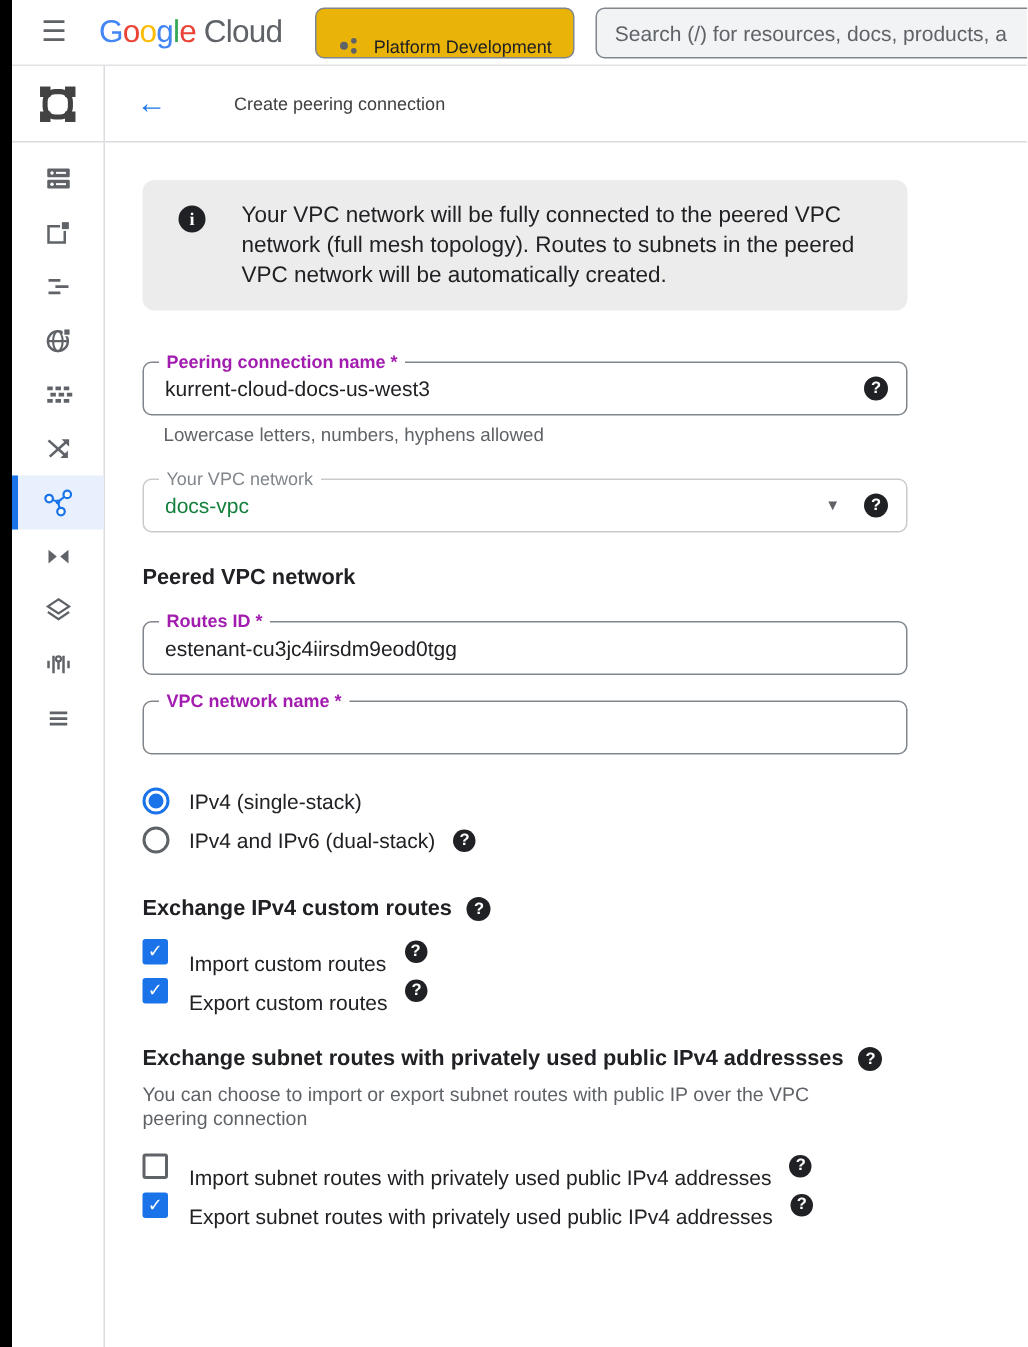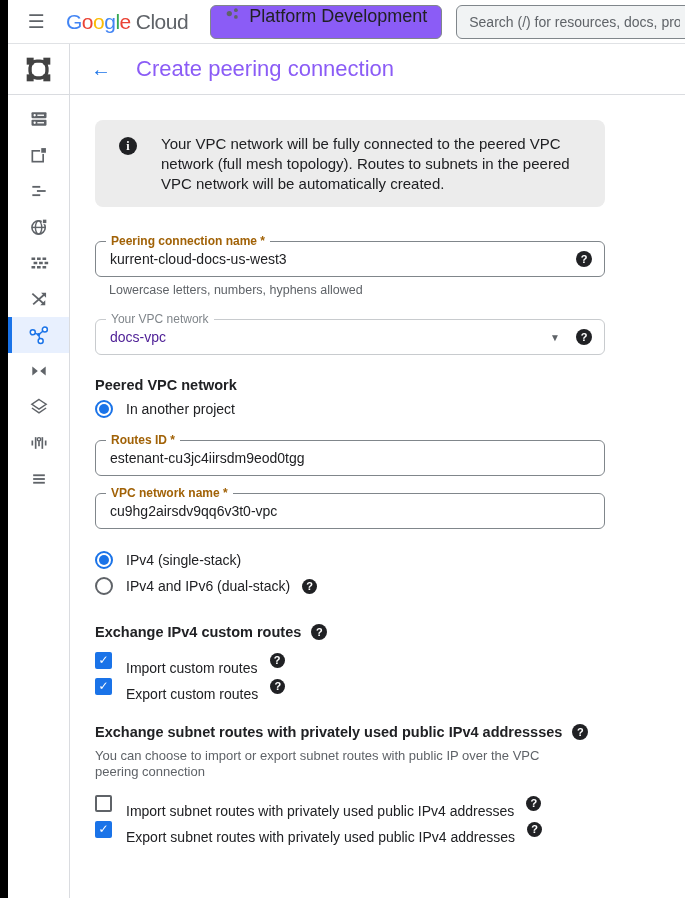--- a/index.html
+++ b/index.html
@@ -11,56 +11,56 @@
 
   
   .topbar { height:44px; flex:0 0 44px; display:flex; align-items:center; padding-left:16px; border-bottom:1px solid #e0e2e5; overflow:hidden; }
   .hamburger { font-size:19px; color:#5f6368; cursor:pointer; width:24px; text-align:center; }
   .brand { display:flex; align-items:baseline; margin-left:18px; font-size:21px; letter-spacing:-0.5px; white-space:nowrap; }
   .brand .l0,.brand .l3 { color:#4285F4; }
   .brand .l1,.brand .l5 { color:#EA4335; }
   .brand .l2 { color:#FBBC04; }
   .brand .l4 { color:#34A853; }
   .brand .cloud { color:#5f6368; margin-left:5px; }
-  .project-btn { margin-left:22px; height:34px; display:flex; align-items:flex-start; gap:9px; border:1px solid #80868b; border-radius:6px; padding:0 14px; font-size:18px; color:#202124; background:#8b5cf6; cursor:pointer; white-space:nowrap; }
+  .project-btn { margin-left:22px; height:34px; display:flex; align-items:flex-end; gap:9px; border:1px solid #80868b; border-radius:6px; padding:0 14px; font-size:12px; color:#202124; background:#eab308; cursor:pointer; white-space:nowrap; }
   .search-box { flex:1; margin-left:14px; margin-right:-8px; height:34px; background:#f1f3f4; border:1px solid #80868b; border-radius:6px; display:flex; align-items:center; padding:0 12px; min-width:0; }
   .search-box input { border:none; outline:none; background:transparent; font-family:inherit; font-size:14px; color:#5f6368; width:100%; }
   .search-box input::placeholder { color:#5f6368; opacity:1; }
 
   
   .page-header { height:51px; flex:0 0 51px; display:flex; border-bottom:1px solid #dadce0; }
   .rail-head { width:62px; flex:0 0 62px; border-right:1px solid #dadce0; display:flex; align-items:center; justify-content:center; }
   .header-main { flex:1; display:flex; align-items:center; padding-left:21px; }
   .back-arrow { color:#1a73e8; font-size:20px; cursor:pointer; margin-right:25px; line-height:1; }
-  .page-title { font-size:22px; color:#8b5cf6; }
+  .page-title { font-size:12px; color:#404040;margin-left:20px; }
 
   
   .body { flex:1; display:flex; min-height:0; }
   .rail { width:62px; flex:0 0 62px; border-right:1px solid #dadce0; padding-top:6px; }
   .rail-item { position:relative; height:36px; display:flex; align-items:center; justify-content:center; cursor:pointer; }
   .rail-item.active { background:#e8f0fe; }
   .rail-item.active::before { content:""; position:absolute; left:0; top:0; width:4px; height:100%; background:#1a73e8; }
   .rail-item svg { display:block; }
 
   .main { flex:1; padding:0 0 0 25px; min-width:0; }
   .content { width:510px; }
 
   
   .banner { margin-top:25px; background:#ececec; border-radius:8px; padding:14px 16px 13px 24px; display:flex; gap:24px; }
   .info-badge { flex:0 0 18px; width:18px; height:18px; border-radius:50%; background:#202124; color:#fff; font-size:12px; font-weight:bold; display:flex; align-items:center; justify-content:center; margin-top:3px; font-family:"Liberation Serif","DejaVu Serif",serif; }
   .banner p { font-size:15px; line-height:20px; color:#202124; width:432px; }
 
   
   .field { position:relative; height:36px; border:1px solid #80868b; border-radius:6px; display:flex; align-items:center; padding:0 12px 0 14px; background:#fff; }
-  .field-label { position:absolute; top:-8px; left:10px; background:#fff; padding:0 5px; font-size:12px; font-weight:bold; color:#a16207; white-space:nowrap; }
+  .field-label { position:absolute; top:-8px; left:10px; background:#fff; padding:0 5px; font-size:12px; font-weight:bold; color:#a21caf; white-space:nowrap; }
   .field-value { font-size:14px; color:#202124; flex:1; white-space:nowrap; overflow:hidden; }
   .field .trail { display:flex; align-items:center; gap:16px; }
   .field.disabled { border-color:#c8cbce; }
   .field.disabled .field-label { color:#80868b; font-weight:normal; }
-  .field.disabled .field-value { color:#4c1d95; }
+  .field.disabled .field-value { color:#15803d; }
   .dd-arrow { font-size:10px; color:#5f6368; }
   .help-badge { width:16px; height:16px; border-radius:50%; background:#202124; color:#fff; font-size:11px; font-weight:bold; display:inline-flex; align-items:center; justify-content:center; cursor:pointer; flex:0 0 16px; }
   .helper-text { margin:6px 0 0 14px; font-size:12.5px; color:#5f6368; }
 
   .mt-f1 { margin-top:34px; }
   .mt-f2 { margin-top:22px; }
 
   
   .section-heading { display:flex; align-items:flex-start; gap:10px; font-size:14.5px; font-weight:bold; color:#202124; }
   .desc { font-size:13px; color:#5f6368; line-height:16px; }
@@ -243,33 +243,28 @@
             <span class="trail">
               <span class="dd-arrow">▼</span>
               <span class="help-badge">?</span>
             </span>
           </div>
 
           <div class="section-heading" style="margin-top:22px;">
             <span>Peered VPC network</span>
           </div>
 
-          <div class="radio-row" style="margin-top:6px;">
-            <span class="radio selected"></span>
-            <span class="radio-label">In another project</span>
-          </div>
 
           <div class="field" style="margin-top:21px;">
             <span class="field-label">Routes ID *</span>
             <span class="field-value">estenant-cu3jc4iirsdm9eod0tgg</span>
           </div>
 
           <div class="field" style="margin-top:17px;">
             <span class="field-label">VPC network name *</span>
-            <span class="field-value">cu9hg2airsdv9qq6v3t0-vpc</span>
           </div>
 
           <div class="radio-row" style="margin-top:21px;">
             <span class="radio selected"></span>
             <span class="radio-label">IPv4 (single-stack)</span>
           </div>
           <div class="radio-row" style="margin-top:6px;">
             <span class="radio"></span>
             <span class="radio-label">IPv4 and IPv6 (dual-stack)</span>
             <span class="help-badge">?</span>

